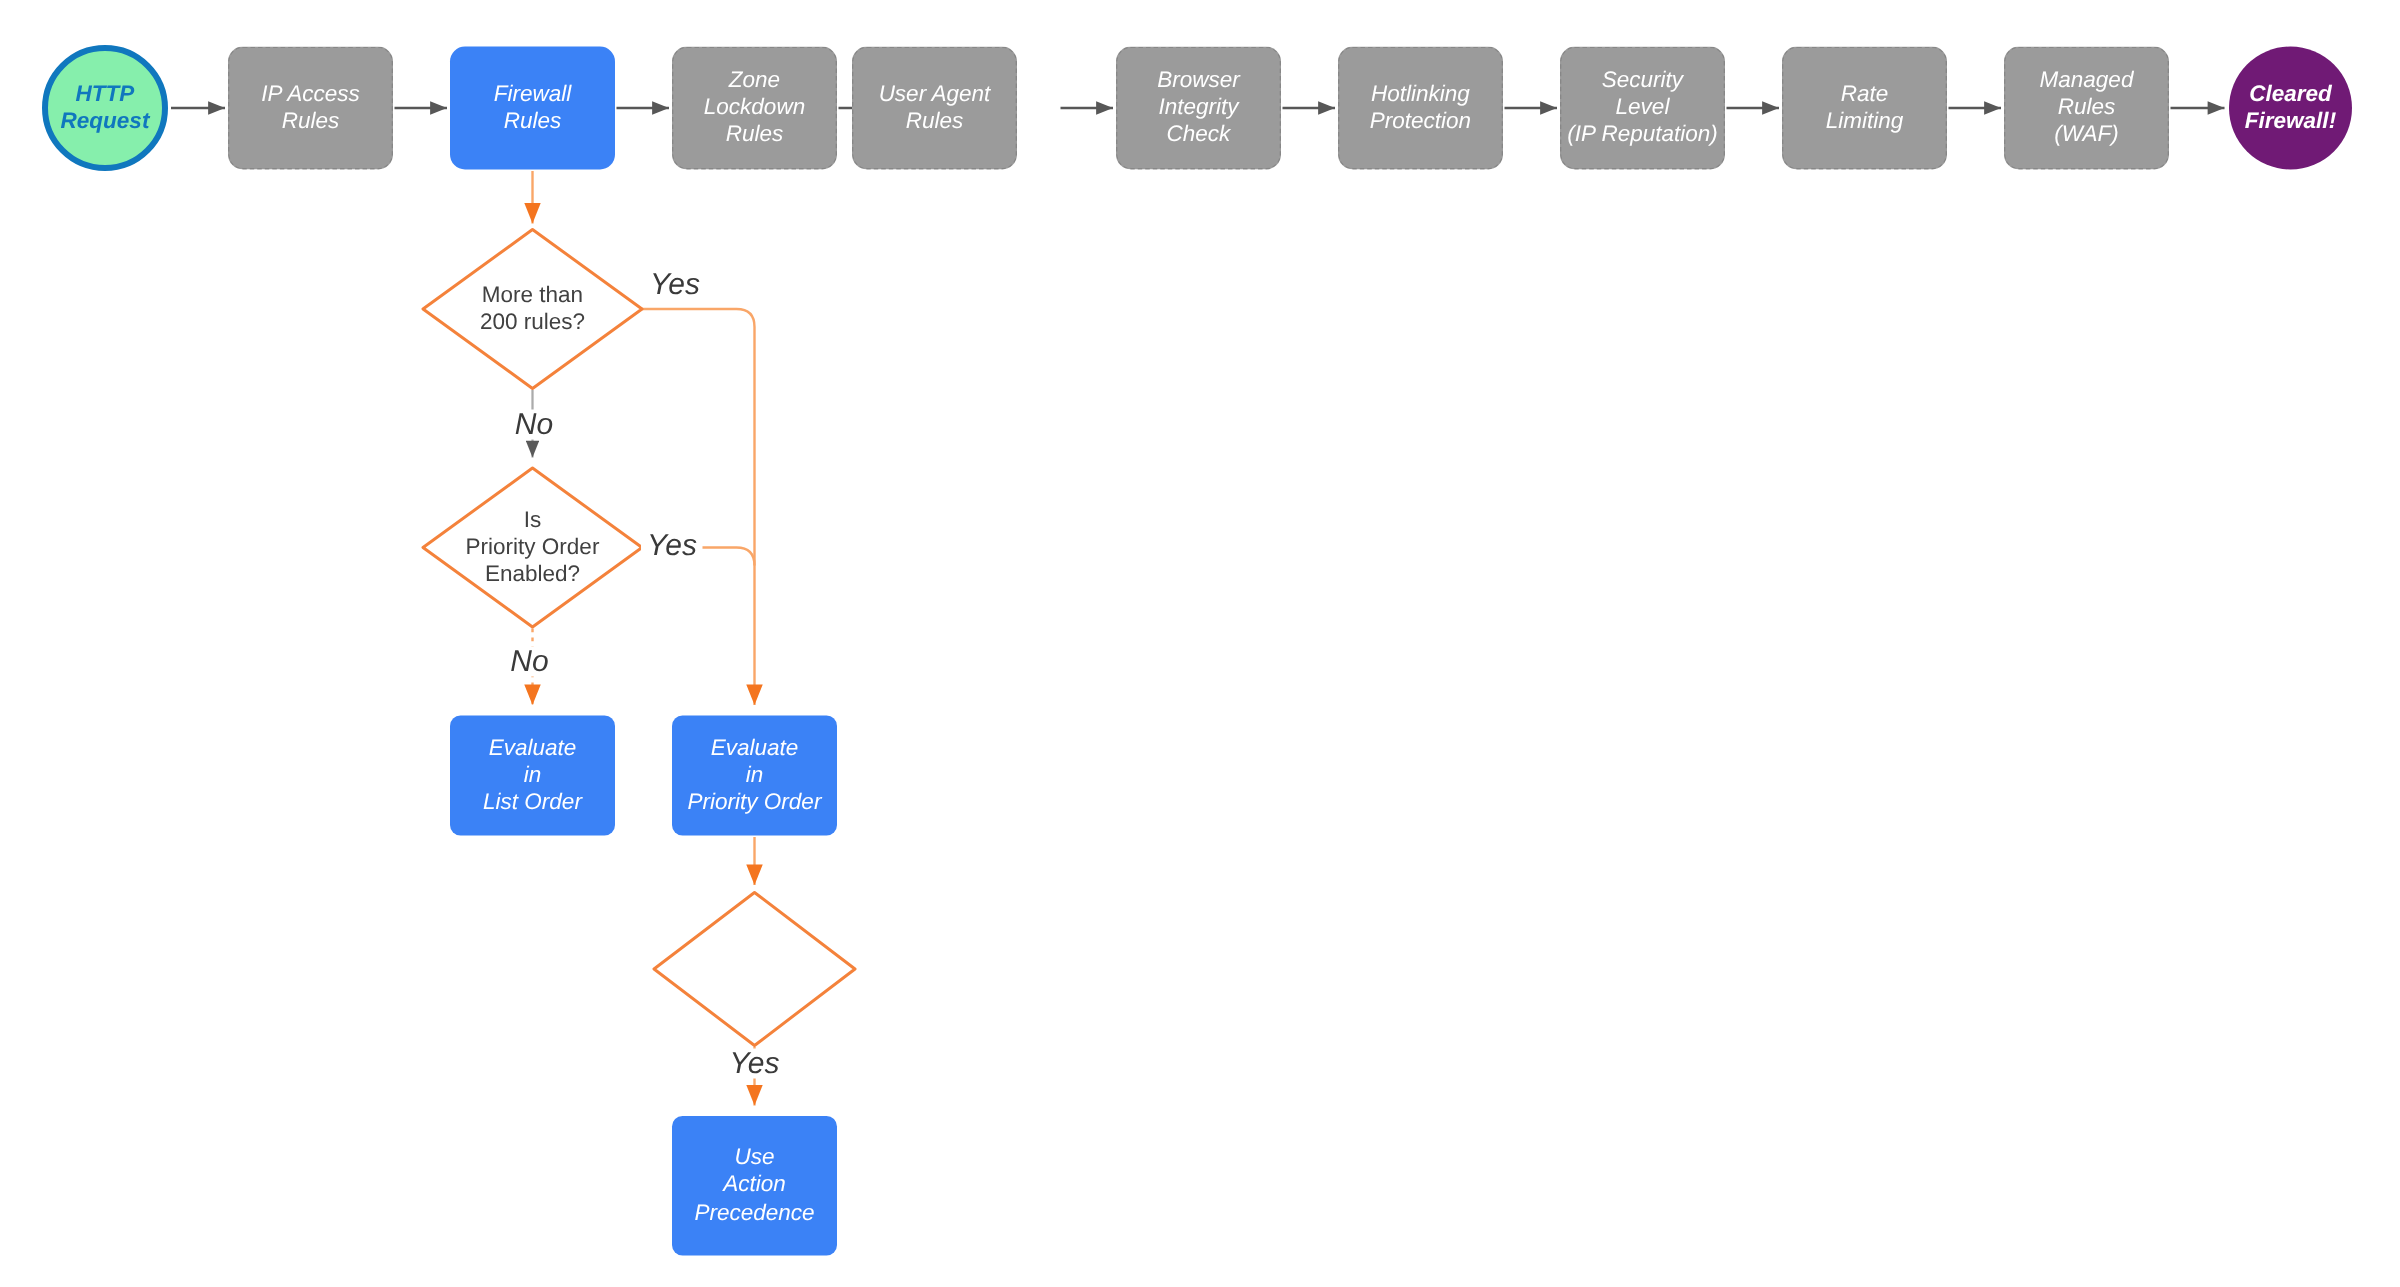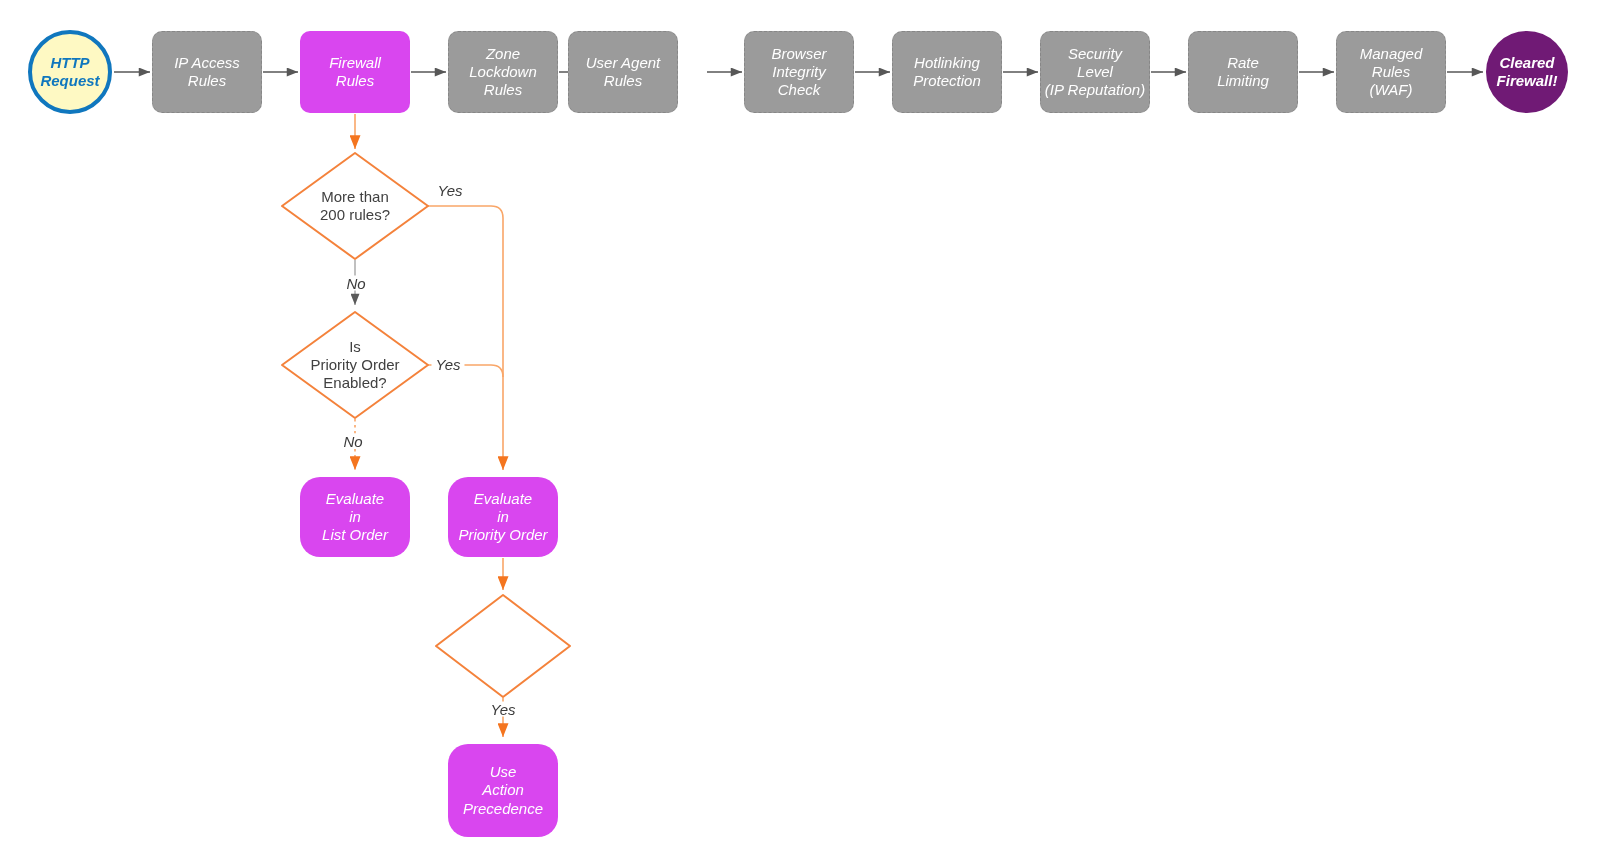--- a/index.html
+++ b/index.html
@@ -38,58 +38,58 @@
     top: 31px;
     border-radius: 10px;
     color: #ffffff;
     font-style: italic;
   }
   .gray-box {
     background: #9B9B9B;
     border: 1px dashed #878787;
   }
   .orange-box {
-    background: #d946ef;
+    background: #3b82f6;
   }
   .small-box {
     width: 110px;
     height: 80px;
-    border-radius: 20px;
+    border-radius: 7px;
     color: #ffffff;
     font-style: italic;
   }
   .circle-node {
     border-radius: 50%;
     font-weight: bold;
     font-style: italic;
   }
   .start-circle {
     left: 28px; top: 30px;
     width: 84px; height: 84px;
-    background: #fef9c3;
+    background: #86efac;
     border: 4px solid #1077BE;
     color: #1077BE;
   }
   .end-circle {
     left: 1486px; top: 31px;
     width: 82px; height: 82px;
     background: #701a75;
     color: #ffffff;
   }
   .diamond-label {
     color: #414141;
     background: transparent;
   }
   .edge-chip {
     position: absolute;
     transform: translate(-50%, -50%);
     background: #ffffff;
     padding: 0 4px;
     color: #3A3A3A;
-    font-size: 15px;
+    font-size: 20px;
     font-style: italic;
     line-height: 1;
   }
 </style>
 </head>
 <body>
 
 <div class="canvas">
 
   <svg class="connector-layer" width="1600" height="858" viewBox="0 0 1600 858" xmlns="http://www.w3.org/2000/svg">

